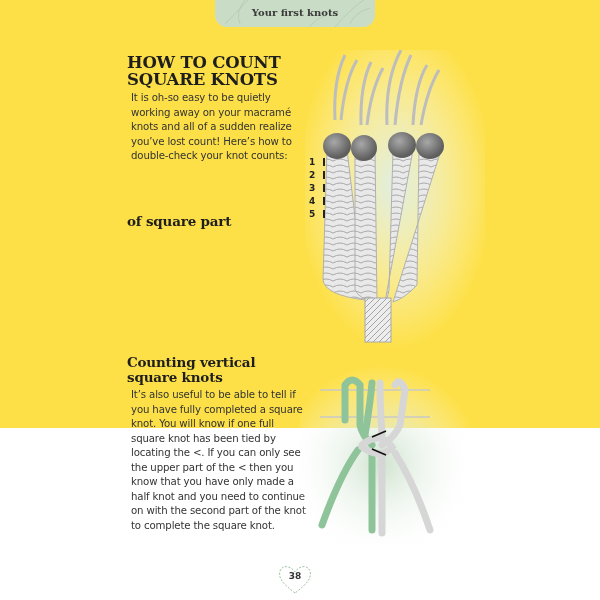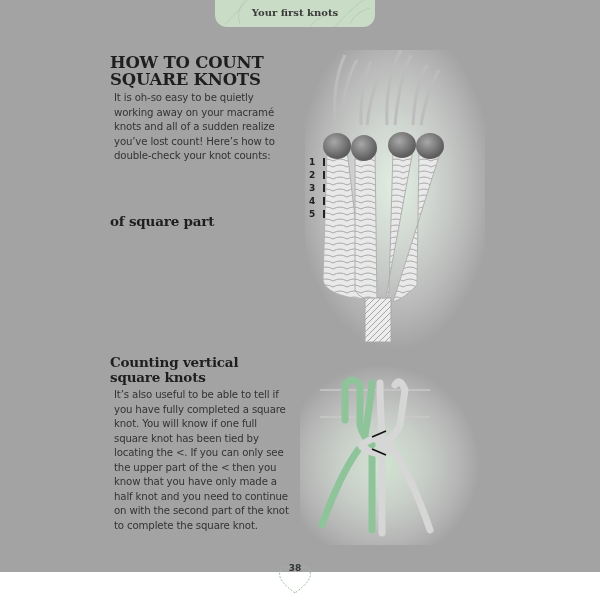--- a/index.html
+++ b/index.html
@@ -1,48 +1,48 @@
 <!DOCTYPE html>
 <html><head>
   <meta charset="utf-8">
   <style>
     html, body { margin: 0; padding: 0; background: #ffffff; }
     body { width: 600px; height: 600px; position: relative; overflow: hidden; }
-    .page { position: absolute; left: 0; top: 0; width: 600px; height: 572px; background: #a3a3a3; }
+    .page { position: absolute; left: 0; top: 0; width: 600px; height: 428px; background: #fde047; }
 
     .header-tab {
       position: absolute; left: 215px; top: -6px; width: 160px; height: 33px;
       background: #c9dcc5; border-radius: 0 0 12px 12px;
       display: flex; align-items: flex-end; justify-content: center;
       overflow: hidden;
     }
     .header-tab svg { position: absolute; left: 0; top: 0; }
     .header-title {
       position: relative; font-family: "DejaVu Serif", serif; font-weight: bold;
       font-size: 10px; color: #3a3a3a; padding-bottom: 9px;
     }
 
-    .col-text { position: absolute; left: 110px; width: 180px; font-family: "DejaVu Sans", sans-serif; color: #2b2b2b; }
+    .col-text { position: absolute; left: 127px; width: 180px; font-family: "DejaVu Sans", sans-serif; color: #2b2b2b; }
     .h1 { font-family: "DejaVu Serif", serif; font-weight: bold; font-size: 16.5px; line-height: 17px; color: #1e1e1e; margin: 0; letter-spacing: -0.2px; }
     .h2 { font-family: "DejaVu Serif", serif; font-weight: bold; font-size: 13.5px; line-height: 15px; color: #1e1e1e; margin: 0; letter-spacing: -0.2px; }
     .body-text { font-size: 10.2px; line-height: 14.5px; margin: 3px 0 0 4px; color: #333; letter-spacing: -0.15px; }
 
     #sec1 { top: 54px; }
     #sec2 { top: 199px; }
     #sec3 { top: 355px; }
 
     .illus { position: absolute; }
     #illus1 { left: 305px; top: 50px; width: 180px; height: 300px; }
     #illus2 { left: 300px; top: 365px; width: 180px; height: 180px; }
 
     .count-label { position: absolute; font-family: "DejaVu Sans", sans-serif; font-weight: bold; font-size: 9px; color: #222; }
     .tick { position: absolute; width: 1.5px; height: 8px; background: #222; }
 
     .page-num-wrap { position: absolute; left: 275px; top: 562px; width: 40px; height: 34px; }
-    .page-num { position: absolute; left: 0; top: 1px; width: 40px; text-align: center; font-family: "DejaVu Sans", sans-serif; font-weight: bold; font-size: 9px; color: #333; }
+    .page-num { position: absolute; left: 0; top: 9px; width: 40px; text-align: center; font-family: "DejaVu Sans", sans-serif; font-weight: bold; font-size: 9px; color: #333; }
   </style>
 </head>
 <body>
 
 <div class="page">
 
   <div class="header-tab">
     <svg width="160" height="33">
       <g stroke="#b3cbb0" stroke-width="0.8" fill="none">
         <path d="M10 30 Q30 10 40 -2"></path>

